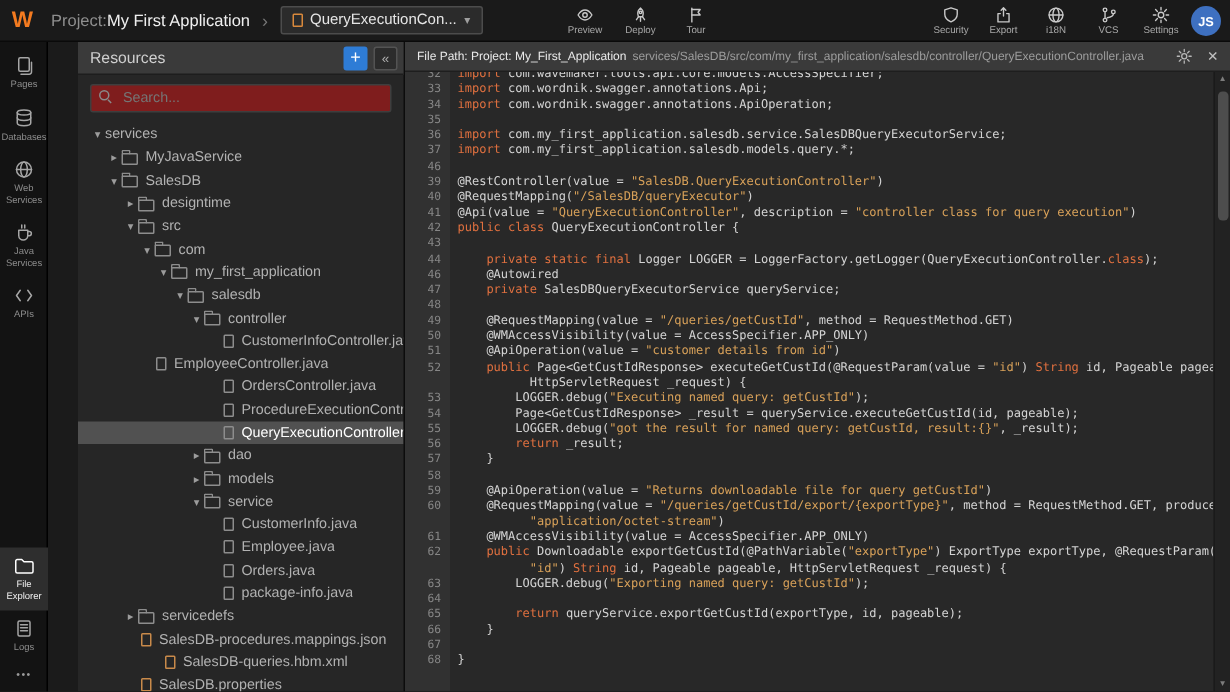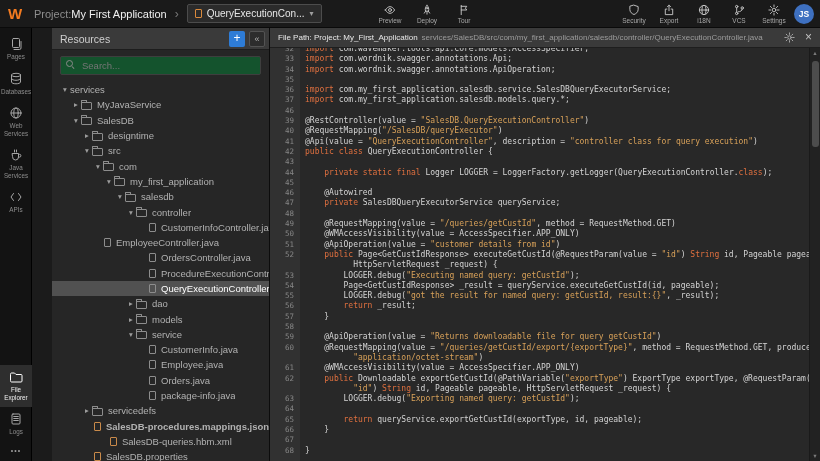--- a/index.html
+++ b/index.html
@@ -50,21 +50,21 @@
   .resources { width:218px; flex:none; background:#262626; border-right:1px solid #0c0c0c;
                display:flex; flex-direction:column; min-height:0;margin-left:20px; }
   .res-header { height:22px; flex:none; background:#3a3a3a; display:flex; align-items:center;
                 padding:0 4px 0 8px; gap:4px; border-bottom:1px solid #1d1d1d; }
   .res-title { font-size:10.5px; color:#cfcfcf; flex:1; }
   .res-add { width:16px; height:16px; background:#2e7cd6; color:#fff; border:none; border-radius:2px;
              font-size:12px; line-height:13px; cursor:pointer; }
   .res-collapse { width:16px; height:16px; background:#2c2c2c; border:1px solid #535353; color:#b0b0b0;
                   font-size:9px; line-height:12px; border-radius:2px; cursor:pointer; }
   .res-search { padding:5px 8px; flex:none; position:relative; }
-  .res-search input { width:100%; height:19px; background:#14532d; border:1px solid #3e3e3e;
+  .res-search input { width:100%; height:19px; background:#7f1d1d; border:1px solid #3e3e3e;
                       border-radius:2px; color:#bdbdbd; font-size:9.5px; padding:0 6px 0 21px; outline:none; }
   .search-icon { position:absolute; left:14px; top:10px; width:9px; height:9px; }
   .search-icon::before { content:""; position:absolute; left:0; top:0; width:5px; height:5px;
                          border:1px solid #8a8a8a; border-radius:50%; }
   .search-icon::after { content:""; position:absolute; left:6px; top:6px; width:3px; height:1px;
                         background:#8a8a8a; transform:rotate(45deg); transform-origin:left center; }
   .tree { flex:1; overflow:hidden; font-size:9.5px; color:#b2b2b2; padding-top:2px; }
   .tree-row { height:15.3px; display:flex; align-items:center; white-space:nowrap; overflow:hidden; cursor:pointer; }
   .tree-row.selected { background:#515151; color:#ffffff; }
   .chev { width:10px; flex:none; font-size:7.5px; color:#9c9c9c; text-align:center; }
@@ -361,21 +361,21 @@
           <div class="tree-row" style="padding-left: 85px;">
             <span class="chev"></span>
             <span class="icn-file"></span>
             <span class="tree-label">package-info.java</span>
           </div>
           <div class="tree-row" style="padding-left: 30px;">
             <span class="chev">▸</span>
             <span class="icn-folder"></span>
             <span class="tree-label">servicedefs</span>
           </div>
-          <div class="tree-row" style="padding-left: 30px; font-weight: bold;">
+          <div class="tree-row" style="padding-left: 30px;">
             <span class="chev"></span>
             <span class="icn-file alt"></span>
             <span class="tree-label">SalesDB-procedures.mappings.json</span>
           </div>
           <div class="tree-row" style="padding-left: 46px;">
             <span class="chev"></span>
             <span class="icn-file alt"></span>
             <span class="tree-label">SalesDB-queries.hbm.xml</span>
           </div>
           <div class="tree-row" style="padding-left: 30px;">
@@ -448,24 +448,20 @@
             </div>
             <div class="code-row">
               <span class="gut">43</span>
               <span class="src"></span>
             </div>
             <div class="code-row">
               <span class="gut">44</span>
               <span class="src"><span class="tk-p">    </span><span class="tk-k">private</span><span class="tk-p"> </span><span class="tk-k">static</span><span class="tk-p"> </span><span class="tk-k">final</span><span class="tk-p"> Logger LOGGER = LoggerFactory.getLogger(QueryExecutionController.</span><span class="tk-k">class</span><span class="tk-p">);</span></span>
             </div>
             <div class="code-row">
-              <span class="gut">45</span>
-              <span class="src"></span>
-            </div>
-            <div class="code-row">
               <span class="gut">46</span>
               <span class="src"><span class="tk-p">    @Autowired</span></span>
             </div>
             <div class="code-row">
               <span class="gut">47</span>
               <span class="src"><span class="tk-p">    </span><span class="tk-k">private</span><span class="tk-p"> SalesDBQueryExecutorService queryService;</span></span>
             </div>
             <div class="code-row">
               <span class="gut">48</span>
               <span class="src"></span>

